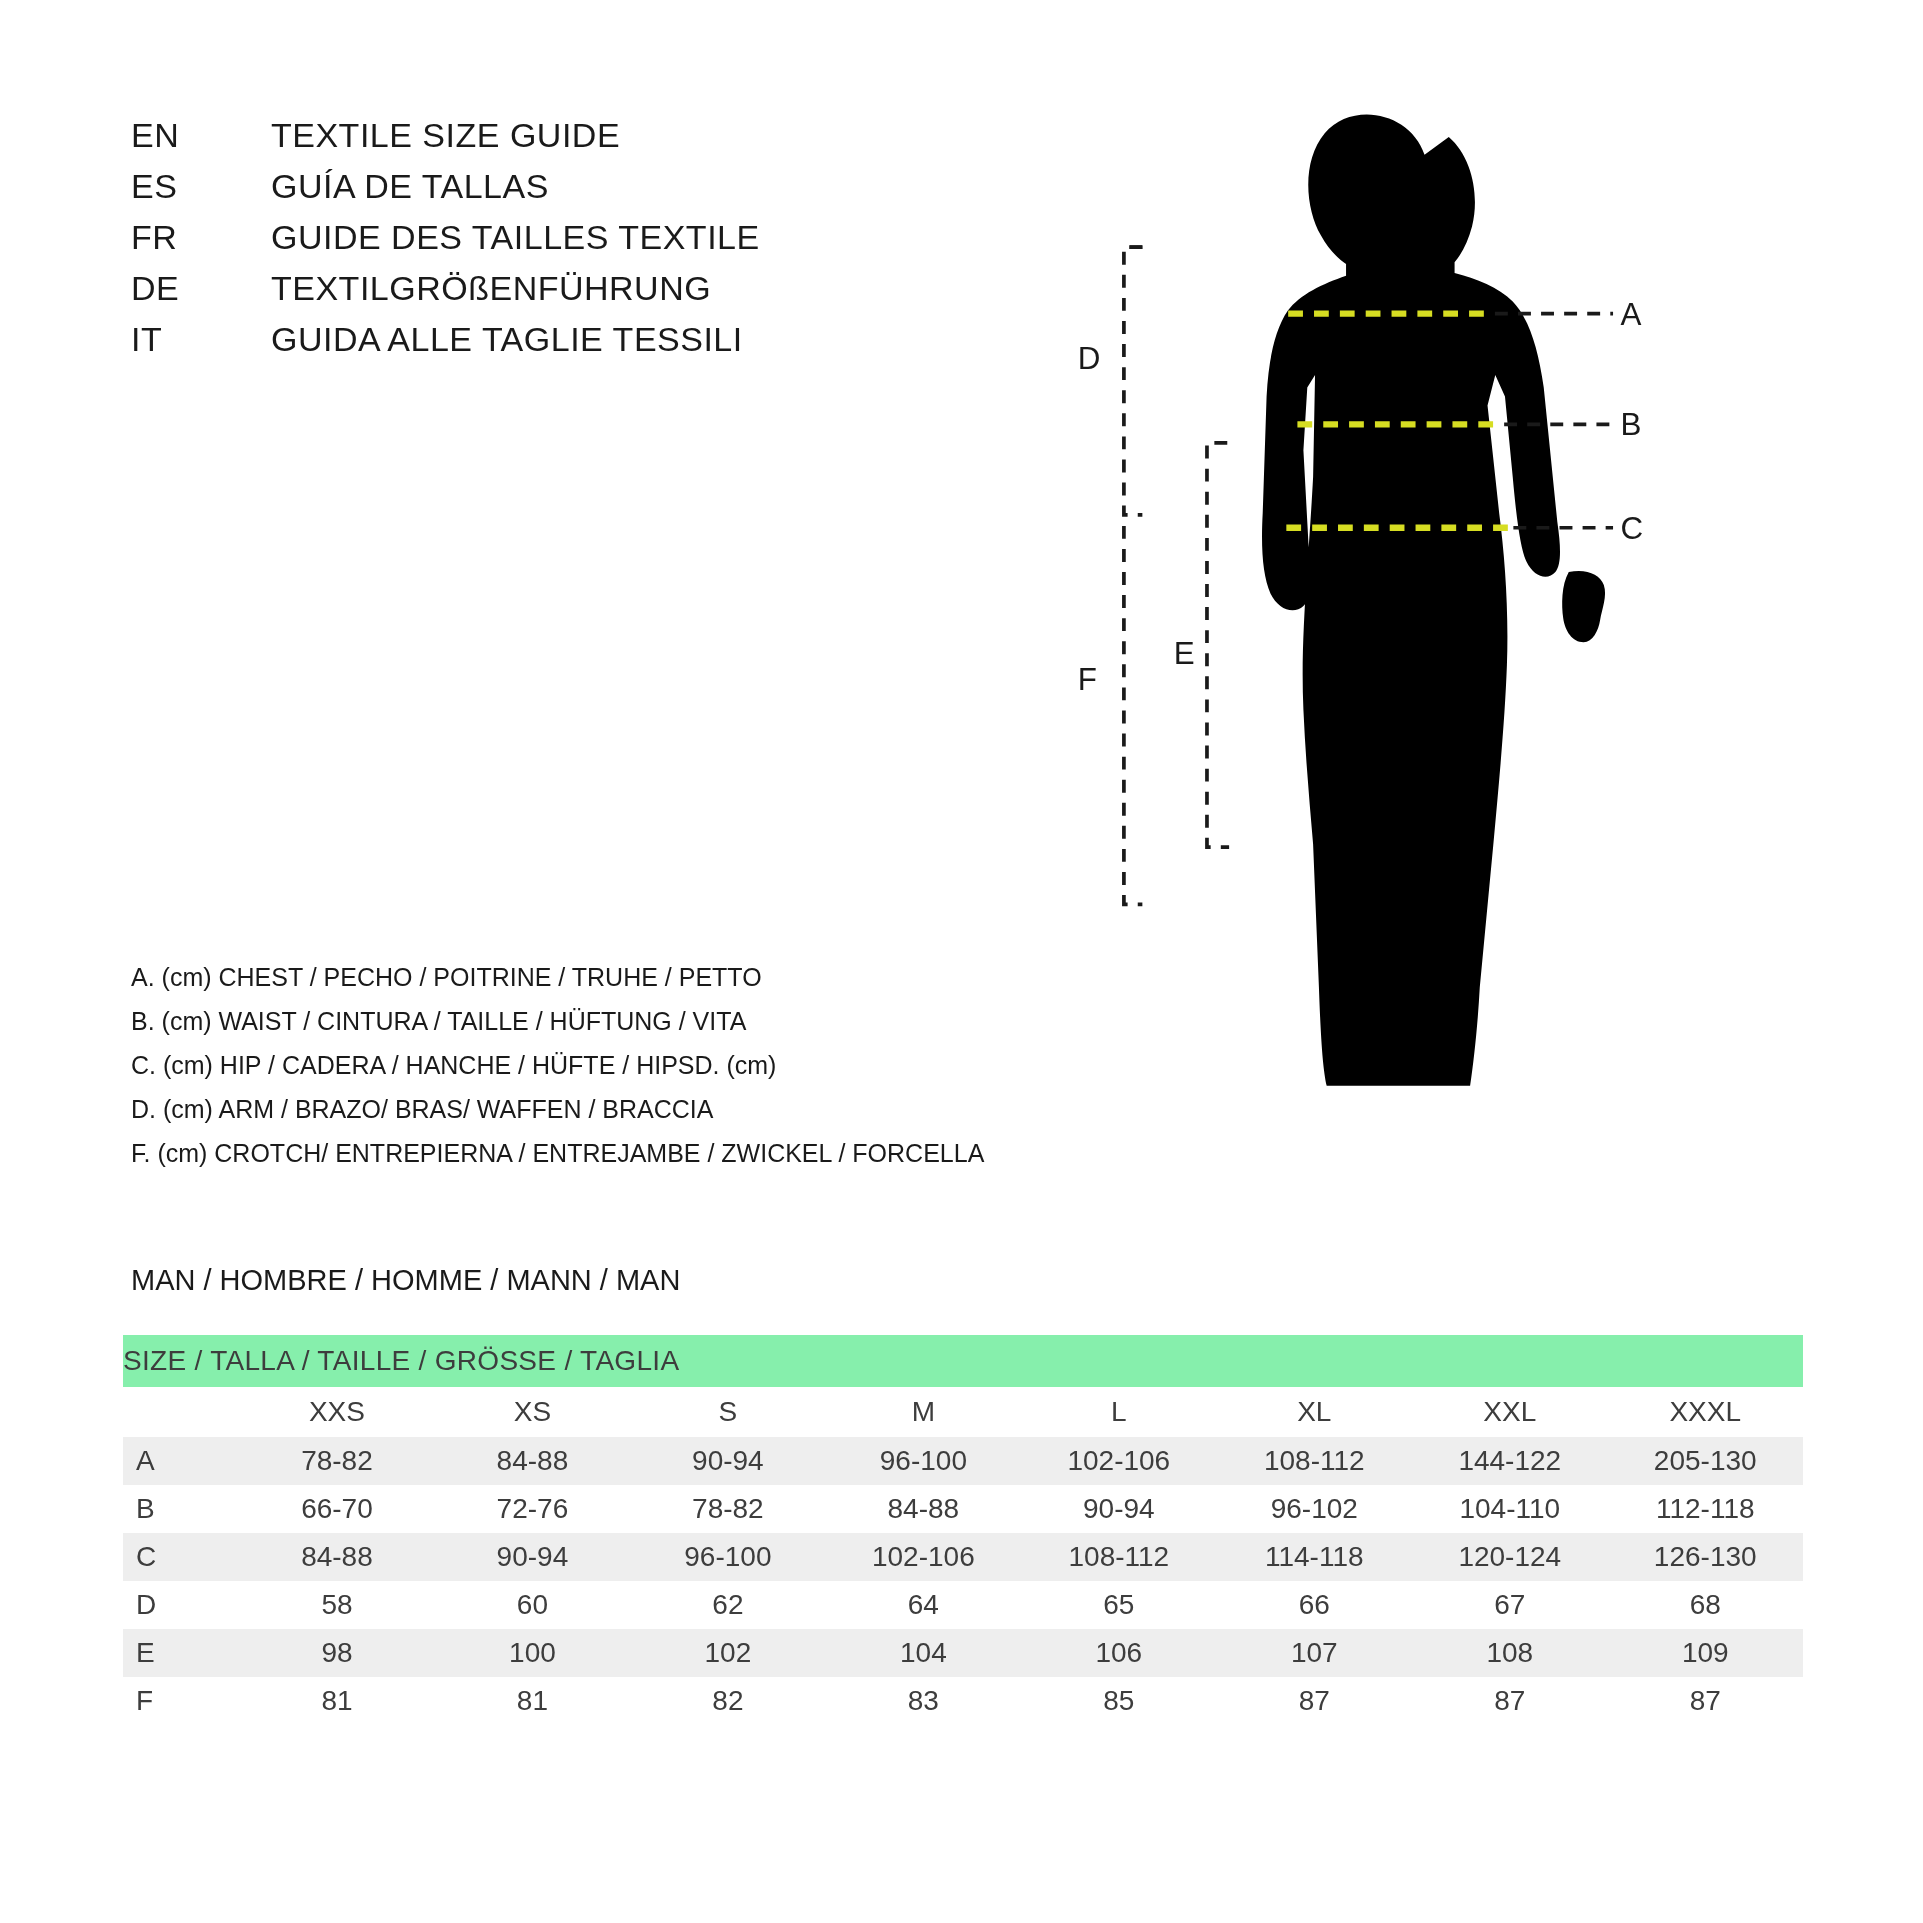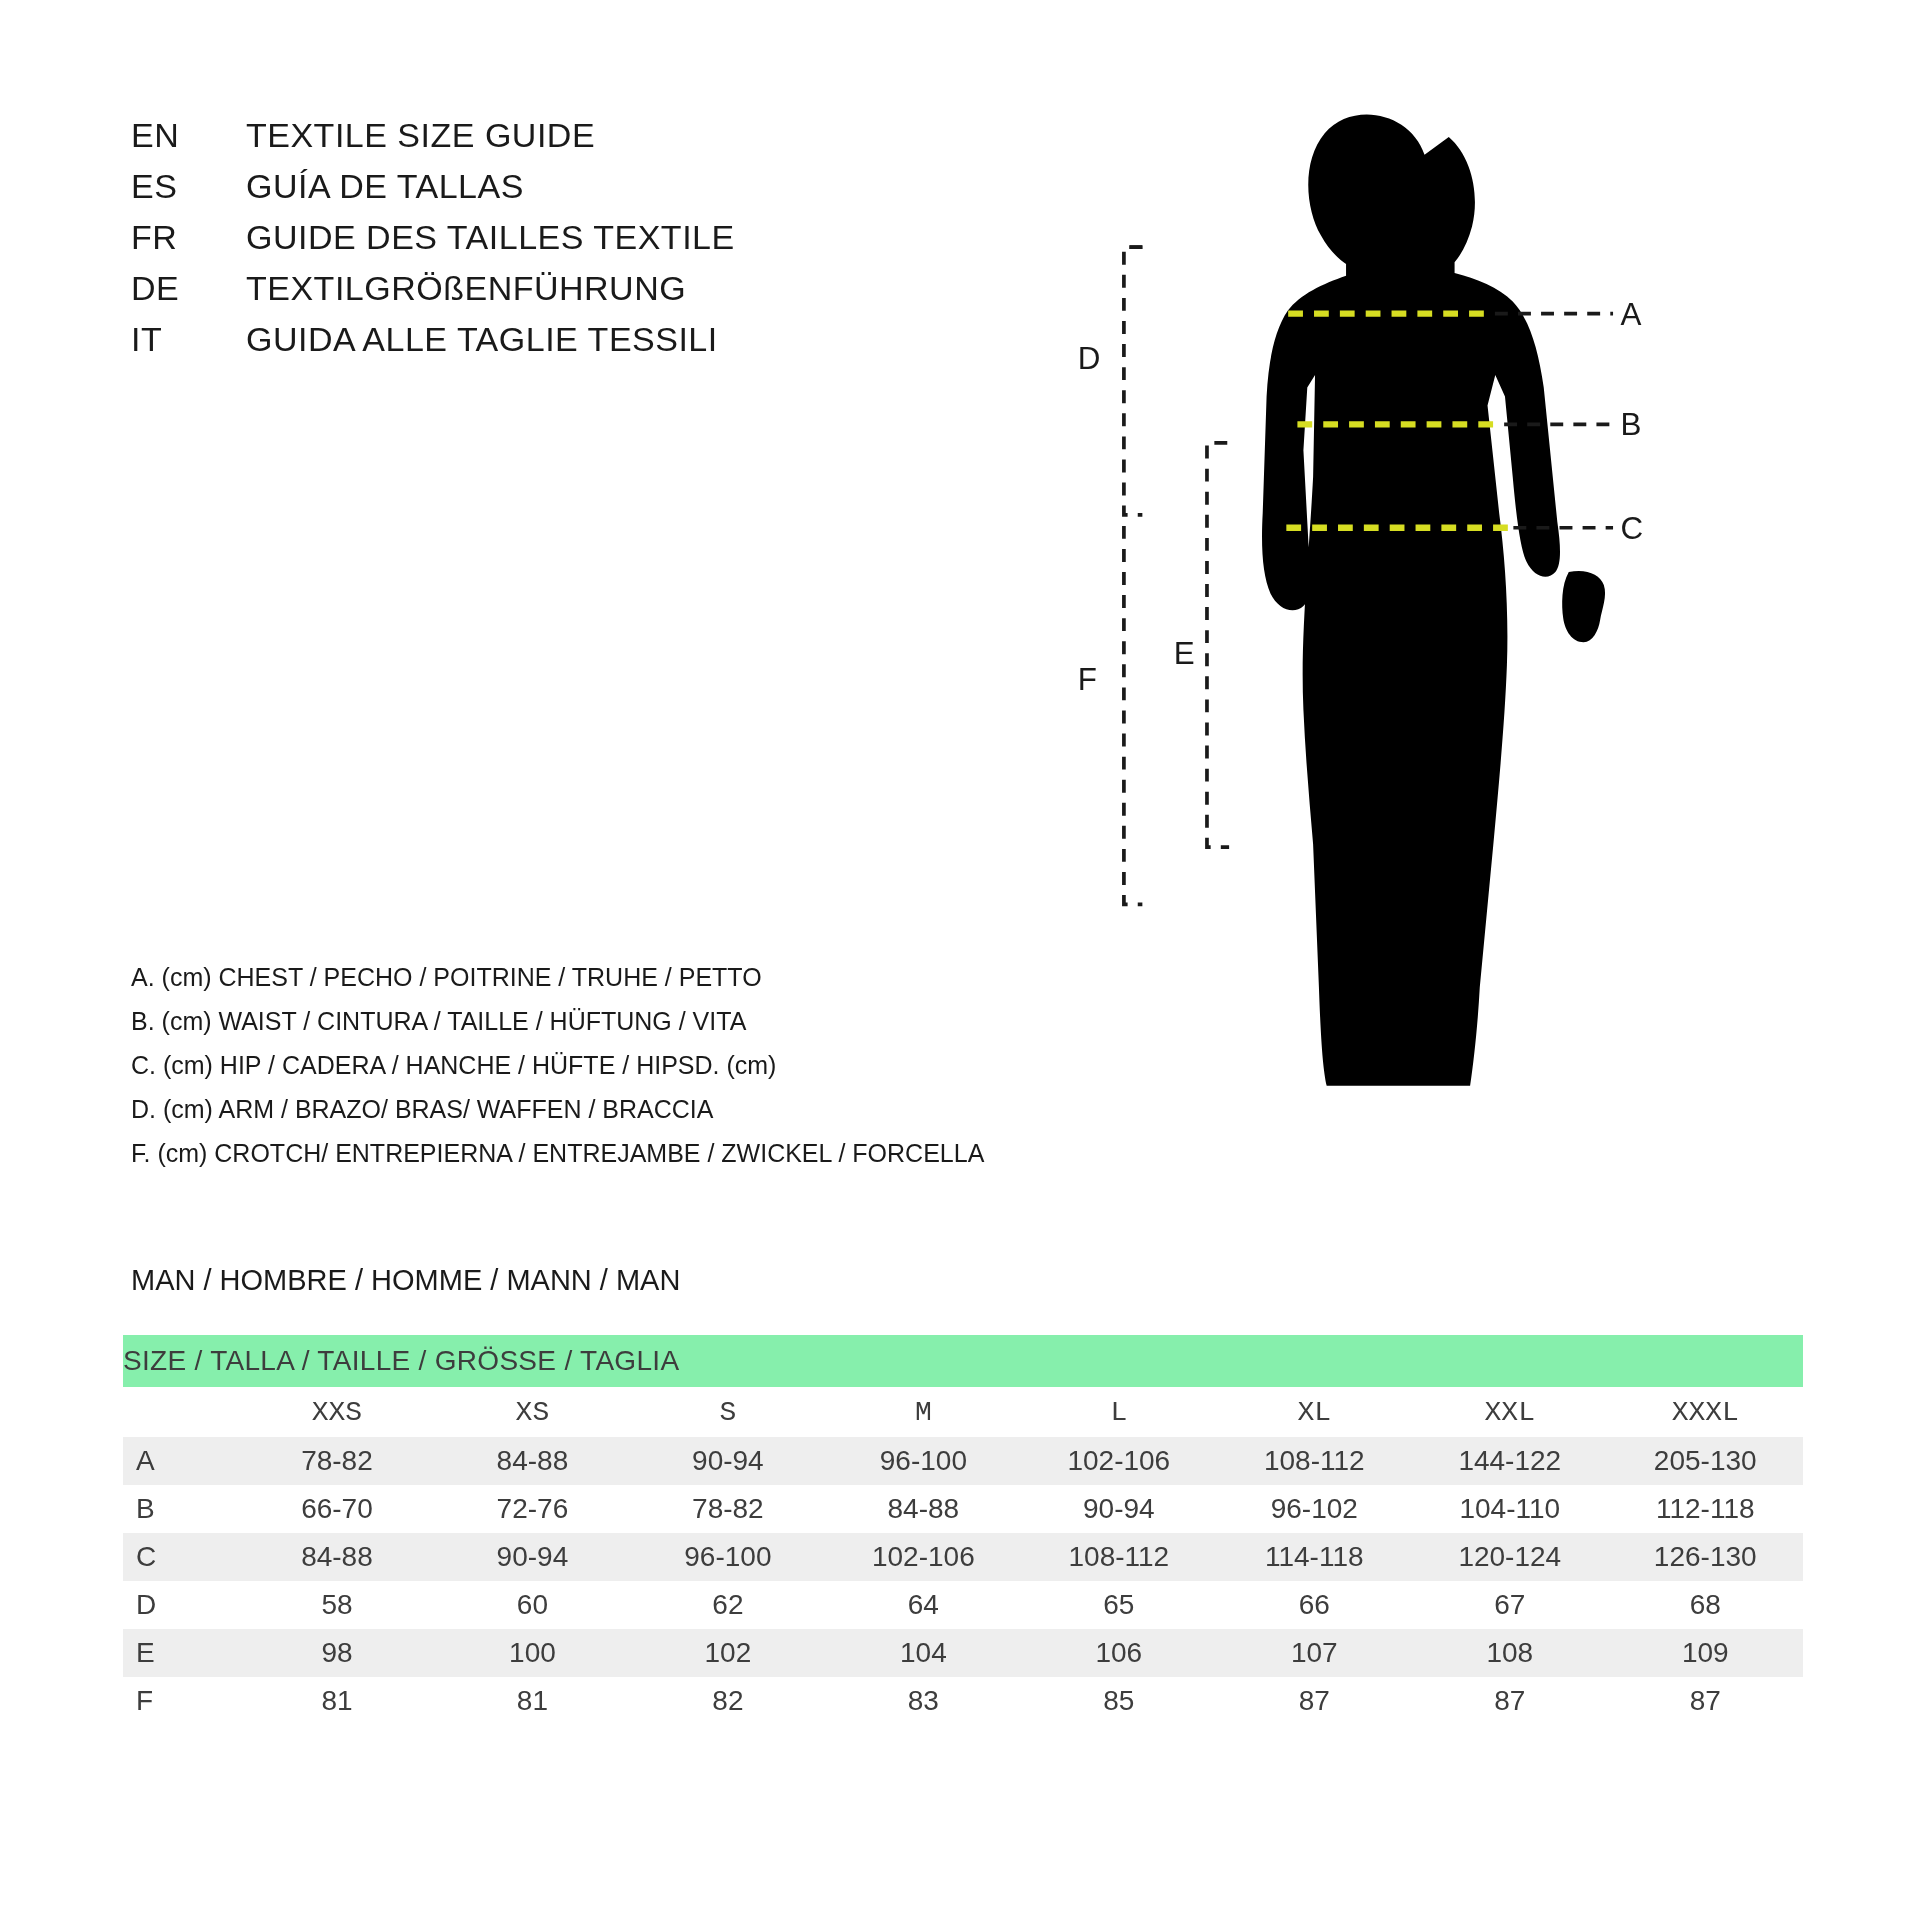--- a/index.html
+++ b/index.html
@@ -21,20 +21,21 @@
   #lang-block {
     position: absolute;
     left: 131px;
     top: 116px;
     width: 831px;
   }
   .lang-row {
     display: flex;
     align-items: baseline;
     height: 51px;
+    gap: 25px;
   }
   .lang-code {
     width: 115px;
     font-size: 34px;
     letter-spacing: 0.5px;
     color: #1a1a1a;
   }
   .lang-title {
     font-size: 34px;
     letter-spacing: 0.5px;
@@ -94,21 +95,20 @@
     font-size: 28px;
     text-align: left;
     padding-left: 13px;
     letter-spacing: 0.3px;
   }
   .hdr-row td {
     height: 50px;
     text-align: center;
     color: #3d3d3d;
     font-size: 28px;
-    font-family: Liberation Mono, monospace;
   }
   .data-row td {
     height: 48px;
     text-align: center;
     color: #3d3d3d;
     font-size: 28px;
   }
   .data-row.shaded td { background: #eeeeee; }
   .row-key { text-align: left !important; padding-left: 13px !important; width: 88px; }
   .col-size { width: 148px; }

